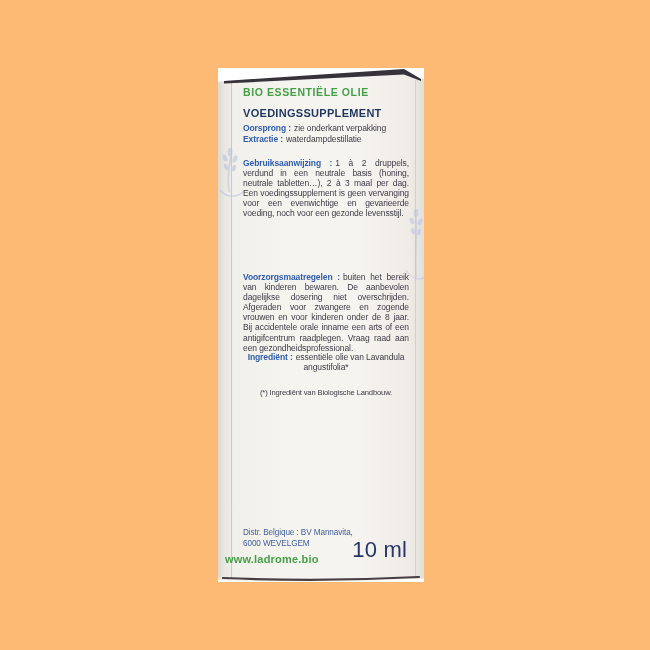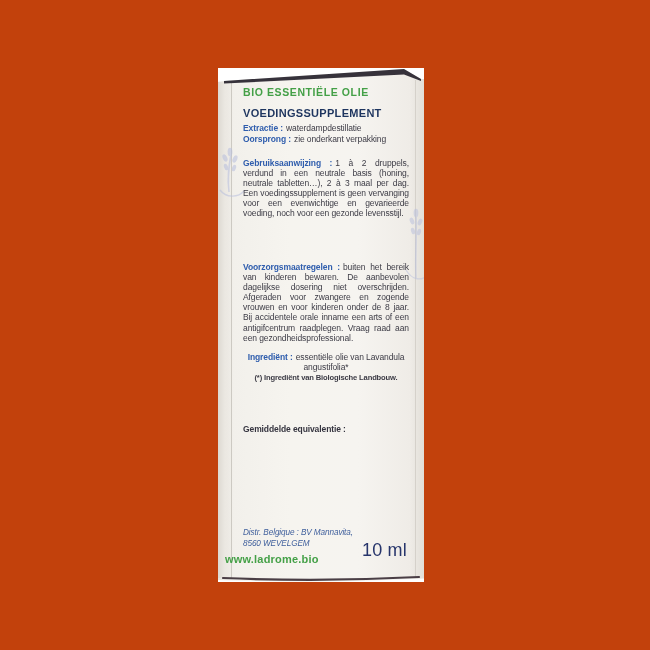--- a/index.html
+++ b/index.html
@@ -1,37 +1,37 @@
 <!DOCTYPE html>
 <html><head>
 <meta charset="utf-8">
 <style>
   html,body{margin:0;padding:0;background:#ffffff;}
-  .stage{position:relative;width:650px;height:650px;background:#c2410c;overflow:hidden;
+  .stage{position:relative;width:650px;height:650px;background:#fdba74;overflow:hidden;
          font-family:"Liberation Sans",sans-serif;}
   .box{position:absolute;left:218px;top:68px;width:206px;height:514px;
        background:linear-gradient(to right,#e7e4de 0px,#f2f0eb 16px,#f6f4ef 35%,#f6f4f0 68%,#efece7 calc(100% - 14px),#e2dfd8 100%);}
   .box-art{position:absolute;left:0;top:0;width:206px;height:514px;pointer-events:none;}
   .txt{position:absolute;color:#3c3b45;font-size:8.5px;line-height:10.1px;letter-spacing:-0.1px;}
   .jus{text-align:justify;}
   .cat{left:25px;top:19px;color:#44a047;font-size:10.5px;font-weight:bold;letter-spacing:0.6px;}
   .heading{left:25px;top:40px;color:#1e355f;font-size:11px;font-weight:bold;letter-spacing:0.3px;}
   .specs{left:25px;top:55px;width:172px;line-height:10.6px;}
   .lbl{color:#2f5dad;font-weight:bold;margin-right:3px;}
   .sec0{left:25px;top:90px;width:166px;}
   .sec1{left:25px;top:166px;width:166px;}
-  .sec2{left:25px;top:194px;width:166px;}
+  .sec2{left:25px;top:204px;width:166px;}
   .ingr{left:25px;top:284px;width:166px;text-align:center;}
-  .footnote{font-size:7.6px;line-height:9.5px;margin-top:1px;letter-spacing:-0.15px;font-weight:bold;}
+  .footnote{font-size:7.6px;line-height:9.5px;margin-top:16px;letter-spacing:-0.15px;}
   .dosage{left:25px;top:324px;width:172px;}
   .equiv{left:25px;top:356px;width:172px;}
   .equiv-label{color:#35343f;font-weight:bold;}
-  .distr{left:25px;top:460px;width:150px;color:#3f5f9c;font-style:italic;font-size:8.2px;line-height:10.6px;}
+  .distr{left:25px;top:460px;width:150px;color:#3f5f9c;font-size:8.2px;line-height:10.6px;}
   .website{left:7px;top:486px;color:#44a047;font-weight:bold;font-size:11px;letter-spacing:0.2px;}
-  .volume{right:17px;top:477px;color:#27356b;font-size:18px;letter-spacing:0.2px;}
+  .volume{right:17px;top:477px;color:#27356b;font-size:22px;letter-spacing:0.2px;}
   .shade-left{position:absolute;left:0;top:14px;width:14px;height:496px;
               background:linear-gradient(to right,#ddd9d2 0px,#ebe8e2 7px,rgba(246,244,239,0) 14px);}
   .crease-left{position:absolute;left:13px;top:15px;width:1px;height:495px;background:rgba(112,106,97,0.28);}
   .crease-right{position:absolute;left:197px;top:12px;width:1px;height:498px;background:rgba(140,134,124,0.22);}
 </style>
 </head>
 <body>
 
 <div class="stage">
   <div class="box">
@@ -69,24 +69,24 @@
         <ellipse cx="13" cy="24" rx="2" ry="3.3" fill="#b7bedd" transform="rotate(16 13 24)"></ellipse>
         <path d="M0,62 C6,72 16,74 22,66" fill="none" stroke="#b7bedd" stroke-width="1.3"></path>
       </g>
     </svg>
 
     <div class="txt cat">BIO ESSENTIËLE OLIE</div>
     <div class="txt heading">VOEDINGSSUPPLEMENT</div>
 
     <div class="txt specs">
       <div>
-        <span class="lbl">Extractie :</span><span>waterdampdestillatie</span>
+        <span class="lbl">Oorsprong :</span><span>zie onderkant verpakking</span>
       </div>
       <div>
-        <span class="lbl">Oorsprong :</span><span>zie onderkant verpakking</span>
+        <span class="lbl">Extractie :</span><span>waterdampdestillatie</span>
       </div>
     </div>
 
     <div class="txt jus sec0">
       <span class="lbl">Gebruiksaanwijzing :</span><span>1 à 2 druppels, verdund in een neutrale basis (honing, neutrale tabletten…), 2 à 3 maal per dag. Een voedingssupplement is geen vervanging voor een evenwichtige en gevarieerde voeding, noch voor een gezonde levensstijl.</span>
     </div>
 
 
     <div class="txt jus sec2">
       <span class="lbl">Voorzorgsmaatregelen :</span><span>buiten het bereik van kinderen bewaren. De aanbevolen dagelijkse dosering niet overschrijden. Afgeraden voor zwangere en zogende vrouwen en voor kinderen onder de 8 jaar. Bij accidentele orale inname een arts of een antigifcentrum raadplegen. Vraag raad aan een gezondheidsprofessional.</span>
@@ -94,25 +94,24 @@
 
     <div class="txt ingr">
       <div>
         <span class="lbl">Ingrediënt :</span><span>essentiële olie van Lavandula angustifolia*</span>
       </div>
       <div class="footnote">(*) Ingrediënt van Biologische Landbouw.</div>
     </div>
 
 
     <div class="txt equiv">
-      <div class="equiv-label">Gemiddelde equivalentie :</div>
     </div>
 
     <div class="txt distr">
       <div>Distr. Belgique : BV Mannavita,</div>
-      <div>8560 WEVELGEM</div>
+      <div>6000 WEVELGEM</div>
     </div>
 
     <div class="txt website">www.ladrome.bio</div>
     <div class="txt volume">10 ml</div>
 
   </div>
 </div>
 
 </body></html>

